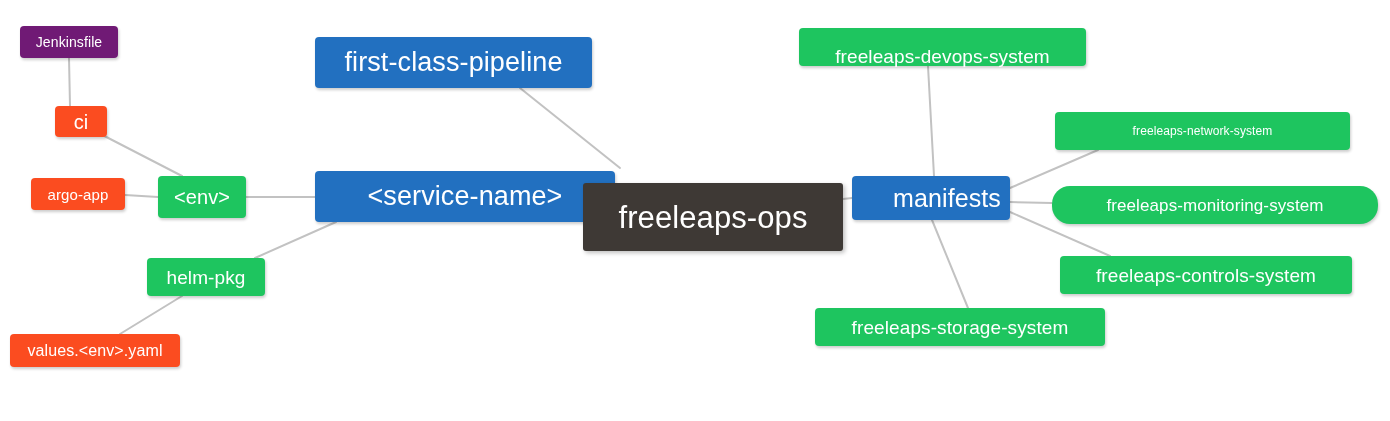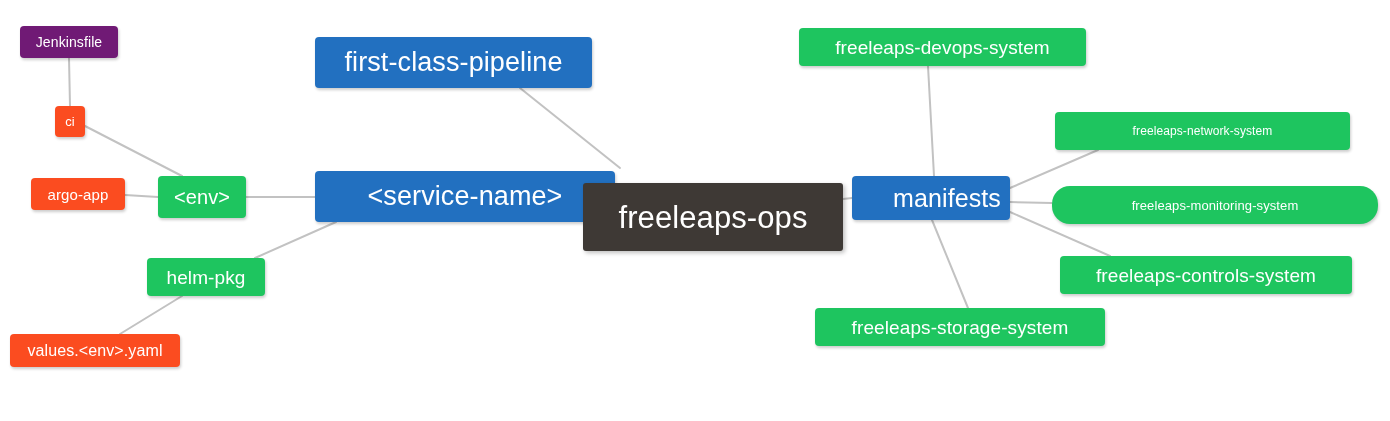--- a/index.html
+++ b/index.html
@@ -64,21 +64,21 @@
       <line x1="934" y1="176" x2="928" y2="66" stroke="#c2c2c2" stroke-width="2" stroke-linecap="round"></line>
       <line x1="1010" y1="188" x2="1098" y2="150" stroke="#c2c2c2" stroke-width="2" stroke-linecap="round"></line>
       <line x1="1010" y1="202" x2="1052" y2="203" stroke="#c2c2c2" stroke-width="2" stroke-linecap="round"></line>
       <line x1="1010" y1="212" x2="1110" y2="256" stroke="#c2c2c2" stroke-width="2" stroke-linecap="round"></line>
       <line x1="932" y1="220" x2="968" y2="308" stroke="#c2c2c2" stroke-width="2" stroke-linecap="round"></line>
     </svg>
   <div id="node-layer">
       <div class="node" style="left: 20px; top: 26px; width: 98px; height: 32px; background: #701a75; font-size: 14px;">
         <span class="node-label">Jenkinsfile</span>
       </div>
-      <div class="node" style="left: 55px; top: 106px; width: 30px; height: 31px; background: rgb(251, 76, 32); font-size: 13px;">
+      <div class="node" style="left: 55px; top: 106px; width: 52px; height: 31px; background: rgb(251, 76, 32); font-size: 20px;">
         <span class="node-label">ci</span>
       </div>
       <div class="node" style="left: 31px; top: 178px; width: 94px; height: 32px; background: rgb(251, 76, 32); font-size: 15px;">
         <span class="node-label">argo-app</span>
       </div>
       <div class="node" style="left: 158px; top: 176px; width: 88px; height: 42px; background: rgb(30, 197, 95); font-size: 20px;">
         <span class="node-label">&lt;env&gt;</span>
       </div>
       <div class="node" style="left: 147px; top: 258px; width: 118px; height: 38px; background: rgb(30, 197, 95); font-size: 19px;">
         <span class="node-label">helm-pkg</span>
@@ -91,27 +91,27 @@
       </div>
       <div class="node" style="left: 315px; top: 171px; width: 300px; height: 51px; background: rgb(34, 112, 192); font-size: 27px;">
         <span class="node-label">&lt;service-name&gt;</span>
       </div>
       <div class="node root" style="left: 583px; top: 183px; width: 260px; height: 68px; background: rgb(62, 57, 53); font-size: 31px;">
         <span class="node-label">freeleaps-ops</span>
       </div>
       <div class="node" style="left: 852px; top: 176px; width: 158px; height: 44px; background: rgb(34, 112, 192); font-size: 25px; padding-left: 32px;">
         <span class="node-label">manifests</span>
       </div>
-      <div class="node" style="left: 799px; top: 28px; width: 287px; height: 38px; background: rgb(30, 197, 95); font-size: 19px;">
+      <div class="node" style="left: 799px; top: 28px; width: 287px; height: 38px; background: rgb(30, 197, 95); font-size: 19px; align-items: flex-end;">
         <span class="node-label">freeleaps-devops-system</span>
       </div>
       <div class="node" style="left: 1055px; top: 112px; width: 295px; height: 38px; background: rgb(30, 197, 95); font-size: 12px;">
         <span class="node-label">freeleaps-network-system</span>
       </div>
-      <div class="node" style="left: 1052px; top: 186px; width: 326px; height: 38px; background: rgb(30, 197, 95); font-size: 13px; border-radius: 18px;">
+      <div class="node" style="left: 1052px; top: 186px; width: 326px; height: 38px; background: rgb(30, 197, 95); font-size: 17px; border-radius: 18px;">
         <span class="node-label">freeleaps-monitoring-system</span>
       </div>
       <div class="node" style="left: 1060px; top: 256px; width: 292px; height: 38px; background: rgb(30, 197, 95); font-size: 19px;">
         <span class="node-label">freeleaps-controls-system</span>
       </div>
       <div class="node" style="left: 815px; top: 308px; width: 290px; height: 38px; background: rgb(30, 197, 95); font-size: 19px;">
         <span class="node-label">freeleaps-storage-system</span>
       </div>
     </div>
 </div>

